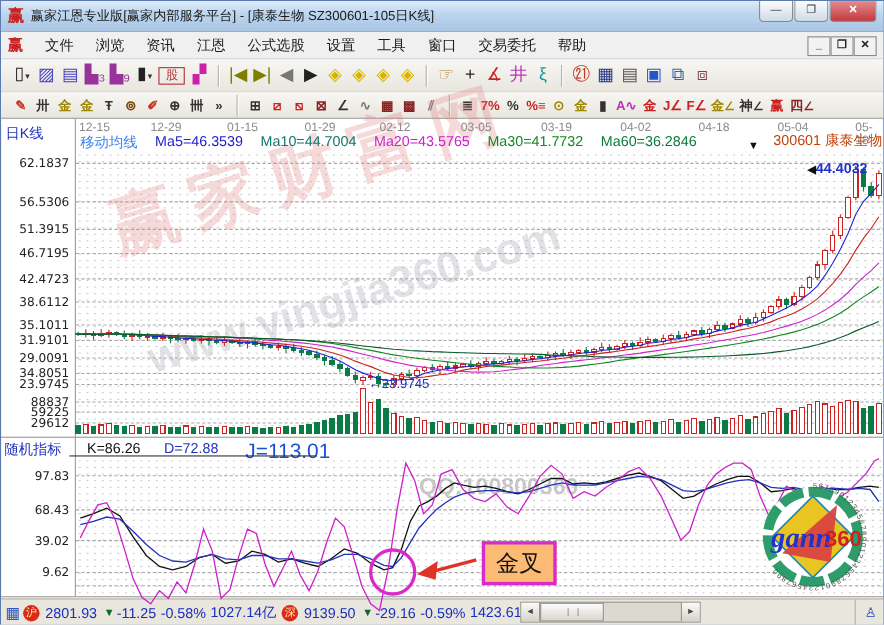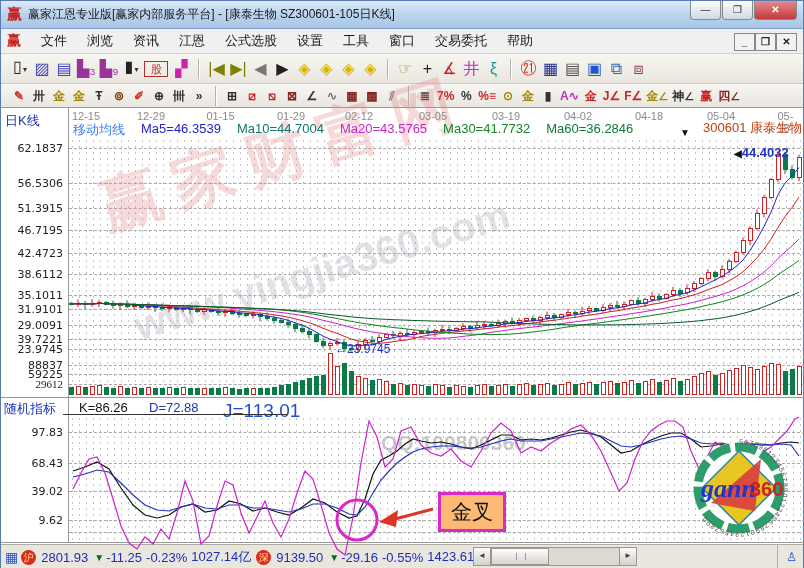--- a/index.html
+++ b/index.html
@@ -204,25 +204,25 @@
   <div id="axis-labels">
       <span class="axlabel" style="left: 2px; top: 141px;">62.1837</span>
       <span class="axlabel" style="left: 2px; top: 176px;">56.5306</span>
       <span class="axlabel" style="left: 2px; top: 201px;">51.3915</span>
       <span class="axlabel" style="left: 2px; top: 223px;">46.7195</span>
       <span class="axlabel" style="left: 2px; top: 246px;">42.4723</span>
       <span class="axlabel" style="left: 2px; top: 267px;">38.6112</span>
       <span class="axlabel" style="left: 2px; top: 288px;">35.1011</span>
       <span class="axlabel" style="left: 2px; top: 302px;">31.9101</span>
       <span class="axlabel" style="left: 2px; top: 318px;">29.0091</span>
-      <span class="axlabel" style="left: 2px; top: 332px;">39.7221</span>
+      <span class="axlabel" style="left: 2px; top: 332px;">34.8051</span>
       <span class="axlabel" style="left: 2px; top: 342px;">23.9745</span>
       <span class="axlabel" style="left: 2px; top: 358px;">88837</span>
       <span class="axlabel" style="left: 2px; top: 367px;">59225</span>
-      <span class="axlabel" style="left: 2px; top: 377px; font-family: Liberation Serif, serif;">29612</span>
+      <span class="axlabel" style="left: 2px; top: 377px;">29612</span>
       <span class="axlabel" style="left: 2px; top: 425px;">97.83</span>
       <span class="axlabel" style="left: 2px; top: 456px;">68.43</span>
       <span class="axlabel" style="left: 2px; top: 484px;">39.02</span>
       <span class="axlabel" style="left: 2px; top: 513px;">9.62</span>
       <div class="gridline" style="left: 68px; top: 147px; width: 736px;"></div>
       <div class="gridline" style="left: 68px; top: 182px; width: 736px;"></div>
       <div class="gridline" style="left: 68px; top: 207px; width: 736px;"></div>
       <div class="gridline" style="left: 68px; top: 229px; width: 736px;"></div>
       <div class="gridline" style="left: 68px; top: 252px; width: 736px;"></div>
       <div class="gridline" style="left: 68px; top: 273px; width: 736px;"></div>
@@ -602,27 +602,27 @@
     <text x="14" y="58" font-family="Liberation Serif, serif" font-style="italic" font-weight="bold" font-size="26" fill="#2233cc">gann</text>
     <text x="63" y="57" font-family="Liberation Sans, sans-serif" font-weight="bold" font-size="20" fill="#cc2222">360</text>
   </svg>
 
   <div class="statusbar">
     <span style="color:#3355bb;font-size:14px;">▦</span>
     <span class="badge">沪</span>
     <span class="sbval">2801.93</span>
     <span class="sbtri">▼</span>
     <span class="sbval">-11.25</span>
-    <span class="sbval">-0.23%</span>
+    <span class="sbval">-0.58%</span>
     <span class="sbval">1027.14亿</span>
     <span class="badge">深</span>
     <span class="sbval">9139.50</span>
     <span class="sbtri">▼</span>
     <span class="sbval">-29.16</span>
-    <span class="sbval">-0.55%</span>
+    <span class="sbval">-0.59%</span>
     <span class="sbval">1423.61亿</span>
     <div class="scroll">
       <span class="sbt">◄</span>
       <span class="sthumb"></span>
       <span class="sbt r">►</span>
     </div>
     <div class="sbright">
       <span style="color:#2244cc;font-size:12px;margin-right:4px;">♙</span>
     </div>
   </div>

